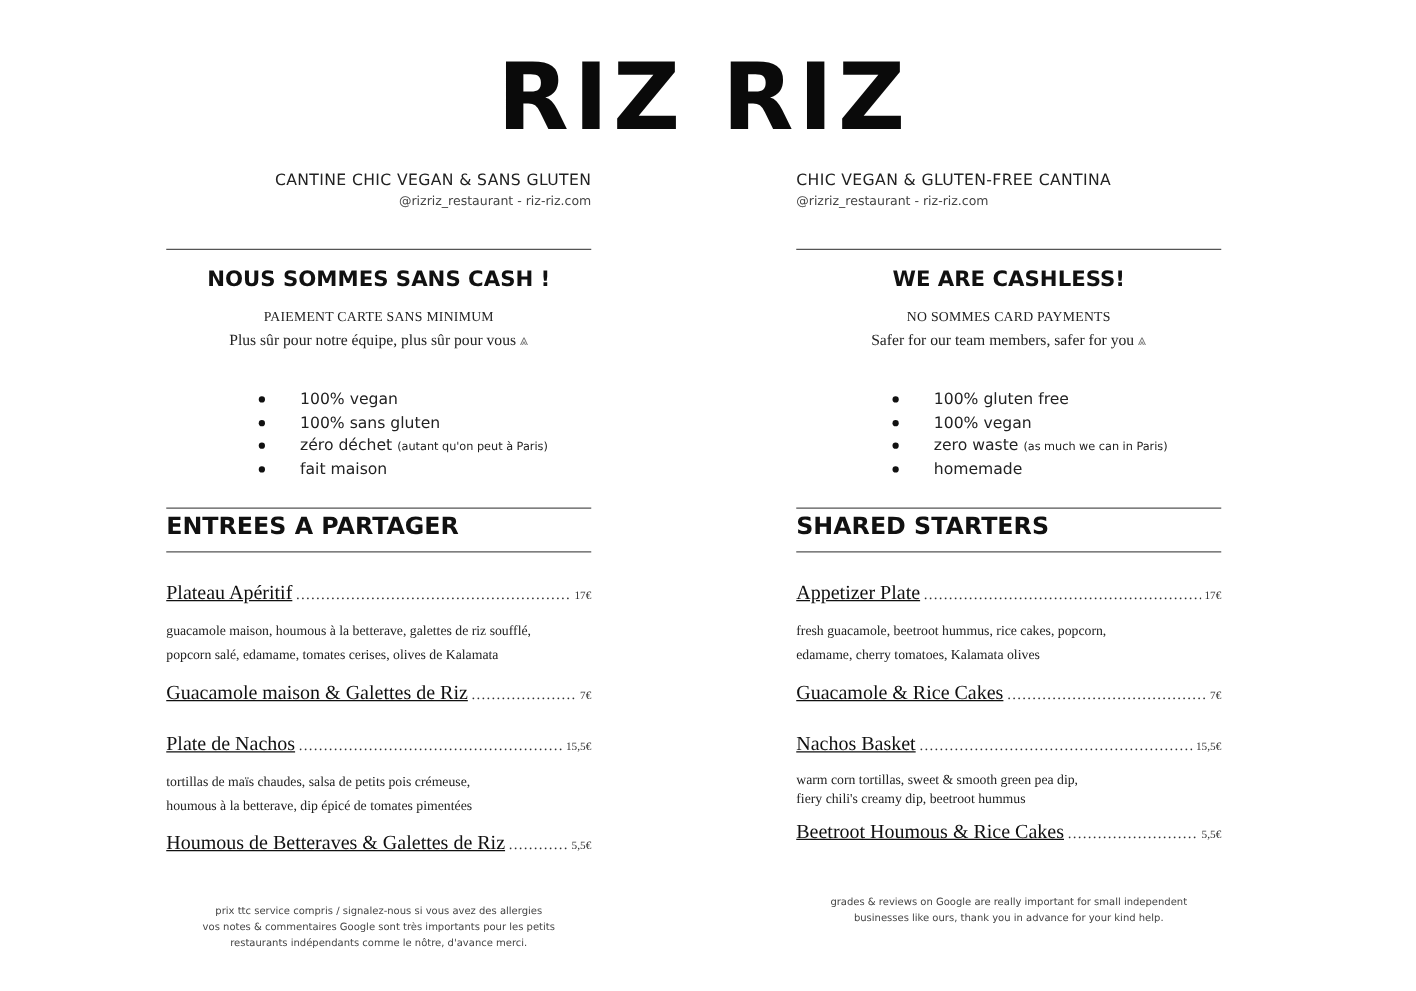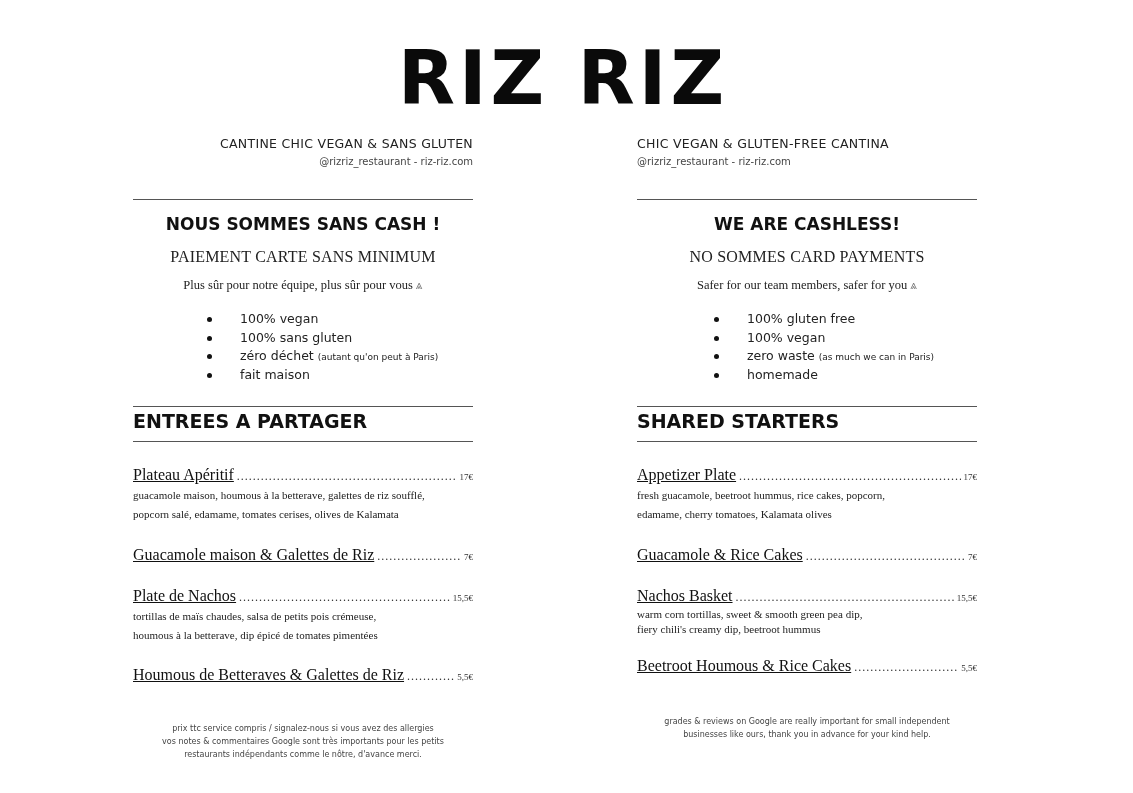--- a/index.html
+++ b/index.html
@@ -8,35 +8,35 @@
   .col { position: absolute; top: 0; width: 340px; }
   .col.fr { left: 133px; }
   .col.en { left: 637px; }
   .tagline { position: absolute; top: 136px; font-family: "DejaVu Sans", sans-serif; font-size: 12.5px; letter-spacing: 0.3px; color: #222; white-space: nowrap; }
   .social { position: absolute; top: 156px; font-family: "DejaVu Sans", sans-serif; font-size: 10px; color: #444; white-space: nowrap; }
   .fr .tagline, .fr .social { right: 0; text-align: right; }
   .en .tagline, .en .social { left: 0; }
   .hr { position: absolute; left: 0; width: 340px; height: 1px; background: #555; }
   .center { position: absolute; left: 0; width: 340px; text-align: center; white-space: nowrap; }
   .cash-title { top: 214px; font-family: "DejaVu Sans", sans-serif; font-weight: bold; font-size: 17px; color: #111; }
-  .cash-sub { top: 248px; font-family: "Liberation Serif", serif; font-size: 16px; color: #222; letter-spacing: 0.2px; }
-  .cash-note { top: 265px; font-family: "Liberation Serif", serif; font-size: 12.5px; color: #222; margin-top: 13px; }
+  .cash-sub { top: 248px; font-family: "Liberation Serif", serif; font-size: 11px; color: #222; letter-spacing: 0.2px; }
+  .cash-note { top: 265px; font-family: "Liberation Serif", serif; font-size: 12.5px; color: #222; }
   .hand { display: inline-block; font-size: 12px; color: #777; margin-left: 3px; }
   .bullets { position: absolute; top: 298px; left: 62px; margin: 12px; padding: 0; list-style: none; }
   .bullets li { position: relative; font-family: "DejaVu Sans", sans-serif; font-size: 12.5px; color: #222; height: 18.5px; line-height: 18.5px; padding-left: 33px; white-space: nowrap; }
   .bullets li .dot { position: absolute; left: 0; top: 7px; width: 5px; height: 5px; border-radius: 50%; background: #111; }
   .bullets li .small { font-size: 9px; }
   .section-title { position: absolute; left: 0; top: 410px; font-family: "DejaVu Sans", sans-serif; font-weight: bold; font-size: 19px; color: #111; white-space: nowrap; }
   .item { position: absolute; left: 0; width: 340px; }
   .item-line { display: flex; align-items: baseline; white-space: nowrap; }
   .item-name { font-family: "Liberation Serif", serif; font-size: 16px; color: #111; text-decoration: underline; }
   .leader { flex: 1; overflow: hidden; font-family: "Liberation Serif", serif; font-size: 12px; color: #333; letter-spacing: 1px; margin: 0 3px; }
   .leader::after { content: "....................................................................................................................................................................."; }
   .price { font-family: "Liberation Serif", serif; font-size: 9px; color: #333; }
-  .desc { font-family: "Liberation Serif", serif; font-size: 11px; color: #222; line-height: 19px; margin-top: 2px; white-space: nowrap; }
+  .desc { font-family: "Liberation Serif", serif; font-size: 11px; color: #222; line-height: 19px; margin-top: 12px; white-space: nowrap; }
   .en .desc { line-height: 15px; }
   .footer { position: absolute; left: 0; width: 340px; text-align: center; font-family: "DejaVu Sans", sans-serif; font-size: 8px; color: #444; line-height: 13px; }
 </style>
 </head>
 <body>
 
 <div class="logo">RIZ RIZ</div>
 
 <div class="col fr">
   <div class="tagline">CANTINE CHIC VEGAN &amp; SANS GLUTEN</div>

